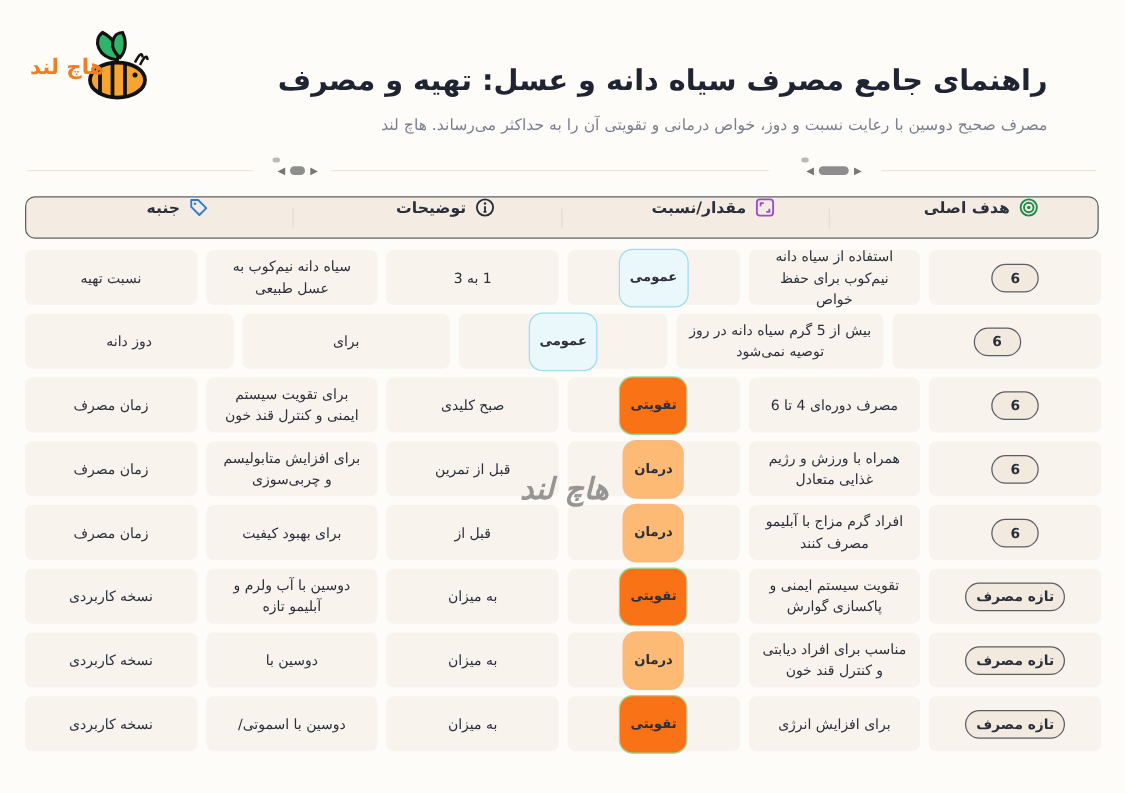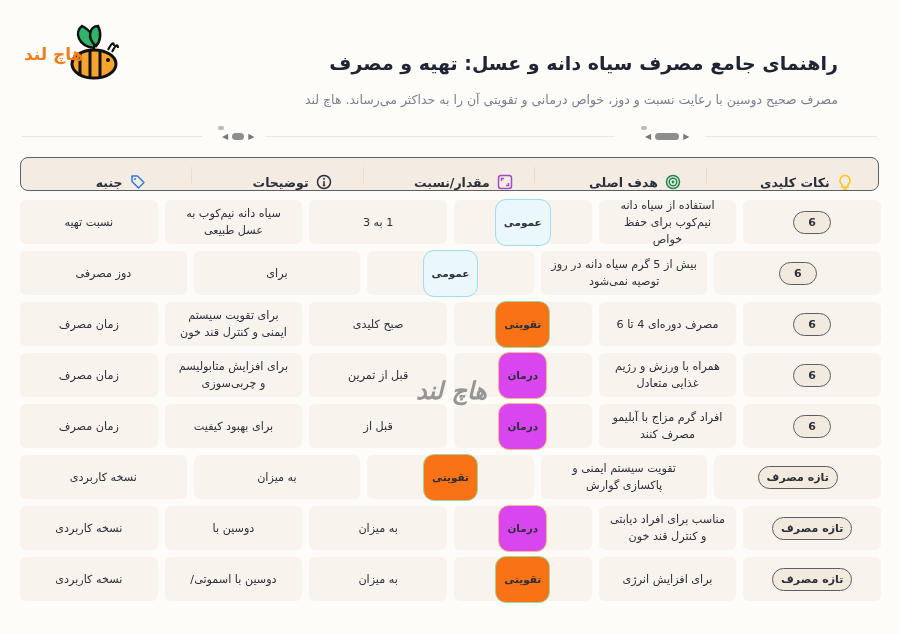--- a/index.html
+++ b/index.html
@@ -5,54 +5,54 @@
   html, body { margin:0; padding:0; }
   body {
     width:900px; height:634px; overflow:hidden;
     background:#fdfcf9;
     font-family:"DejaVu Sans", sans-serif;
     color:#2b2f3a;
     position:relative;
   }
   .logo { position:absolute; left:24px; top:24px; width:96px; height:56px; }
   .logo-text { position:absolute; left:24px; top:44px; font-weight:bold; font-size:17px; color:#f07f1f; direction:rtl; }
-  .title { position:absolute; right:62px; top:52px; font-size:19px; font-weight:bold; color:#1f2433; direction:rtl; white-space:nowrap; }
+  .title { position:absolute; right:62px; top:52px; font-size:23px; font-weight:bold; color:#1f2433; direction:rtl; white-space:nowrap; }
   .subtitle { position:absolute; right:62px; top:92px; font-size:12.5px; color:#7a7f8c; direction:rtl; white-space:nowrap; }
 
   .divider-line { position:absolute; height:1px; background:#efe6da; top:136px; }
   .scroll-ctl { position:absolute; top:129px; height:14px; display:flex; align-items:center; gap:4px; }
   .scroll-ctl .arr { font-size:8px; color:#777; }
   .scroll-ctl .thumb { background:#8e8e8e; border-radius:6px; height:7px; }
   .scroll-ctl .dot { position:absolute; top:-3px; left:-4px; width:6px; height:4px; border-radius:3px; background:#bbb; }
 
   .header-row {
     position:absolute; left:20px; top:157px; width:859px; height:34px;
     background:#f4ece2; border:1px solid #5c5f66; border-radius:8px;
     display:flex; flex-direction:row-reverse; box-sizing:border-box;
   }
-  .hcell { flex:1; display:flex; align-items:flex-end; justify-content:center; gap:7px; direction:rtl; font-size:12.5px; font-weight:bold; color:#2b2f3a; position:relative;margin-left:28px; }
+  .hcell { flex:1; display:flex; align-items:flex-start; justify-content:center; gap:7px; direction:rtl; font-size:12.5px; font-weight:bold; color:#2b2f3a; position:relative;margin-left:28px; }
   .hcell + .hcell::after { content:""; position:absolute; right:0; top:9px; height:16px; width:1px; background:#e6dccf; }
   .hicon { width:16px; height:16px; display:inline-block; }
 
   .grid { position:absolute; left:20px; top:200px; width:861px; }
   .row { display:flex; flex-direction:row-reverse; gap:7px; margin-bottom:7px; height:44px; }
   .cell {
     flex:1; background:#f8f3ec; border-radius:6px;
     display:flex; align-items:center; justify-content:center; text-align:center;
     direction:rtl; font-size:11.2px; line-height:17px; color:#2b2f3a; padding:0 10px;
   }
   .pill-dur {
     border:1.3px solid #5b5e66; background:#f3eadf; border-radius:12px;
     padding:2px 0; width:36px; font-weight:bold; font-size:11px; text-align:center;
   }
   .pill-dur.wide { width:78px; }
   .pill-tag { border-radius:11px; padding:14px 8px; font-size:10.5px; font-weight:bold; }
   .tag-general { background:#eaf7fb; border:1.3px solid #9fdcee; }
   .tag-tonic   { background:#f97316; border:1.3px solid #9ed89a; }
-  .tag-treat   { background:#d946ef; border:1.3px solid #f6b983; }
+  .tag-treat   { background:#fdba74; border:1.3px solid #f6b983; }
 
   .watermark {
     position:absolute; left:416px; top:377px; font-size:24px; font-weight:bold;
     color:#8b8b8b; font-style:italic; direction:rtl; opacity:0.9;
   }
 </style>
 </head>
 <body>
 
 <div class="logo">
@@ -84,27 +84,20 @@
   <span class="dot"></span>
   <span class="arr">◀</span>
   <span class="thumb" style="width:24px;"></span>
   <span class="arr">▶</span>
 </div>
 <div class="divider-line" style="left:705px;width:172px;"></div>
 
 <div class="header-row">
   <div class="hcell">
     <svg class="hicon" viewBox="0 0 16 16">
-        <path d="M8 1.5a5 5 0 0 0-3 9v2.5h6v-2.5a5 5 0 0 0-3-9z" fill="none" stroke="#f5c518" stroke-width="1.5"></path>
-        <path d="M6 15h4" stroke="#f5c518" stroke-width="1.5"></path>
-      </svg>
-    <span>نکات کلیدی</span>
-  </div>
-  <div class="hcell">
-    <svg class="hicon" viewBox="0 0 16 16">
         <circle cx="8" cy="8" r="6.5" fill="none" stroke="#1f8a4c" stroke-width="1.5"></circle>
         <circle cx="8" cy="8" r="3.8" fill="none" stroke="#1f8a4c" stroke-width="1.5"></circle>
         <circle cx="8" cy="8" r="1.4" fill="#1f8a4c"></circle>
       </svg>
     <span>هدف اصلی</span>
   </div>
   <div class="hcell">
     <svg class="hicon" viewBox="0 0 16 16">
         <rect x="1.5" y="1.5" width="13" height="13" rx="2.5" fill="none" stroke="#9b4dca" stroke-width="1.5"></rect>
         <path d="M4.5 7V4.5H7M11.5 9v2.5H9" fill="none" stroke="#9b4dca" stroke-width="1.5"></path>
@@ -145,21 +138,21 @@
 
   <div class="row">
     <div class="cell">
         <span class="pill-dur">6</span>
       </div>
     <div class="cell">بیش از 5 گرم سیاه دانه در روز توصیه نمی‌شود</div>
     <div class="cell">
         <span class="pill-tag tag-general">عمومی</span>
       </div>
     <div class="cell">برای</div>
-    <div class="cell">دوز مصرفی</div>
+    <div class="cell">دوز دانه</div>
   </div>
 
   <div class="row">
     <div class="cell">
         <span class="pill-dur">6</span>
       </div>
     <div class="cell">مصرف دوره‌ای 4 تا 6</div>
     <div class="cell">
         <span class="pill-tag tag-tonic">تقویتی</span>
       </div>
@@ -196,20 +189,21 @@
 
   <div class="row">
     <div class="cell">
         <span class="pill-dur wide">تازه مصرف</span>
       </div>
     <div class="cell">تقویت سیستم ایمنی و پاکسازی گوارش</div>
     <div class="cell">
         <span class="pill-tag tag-tonic">تقویتی</span>
       </div>
     <div class="cell">به میزان</div>
+    <div class="cell">دوسین با آب ولرم و آبلیمو تازه</div>
     <div class="cell">نسخه کاربردی</div>
   </div>
 
   <div class="row">
     <div class="cell">
         <span class="pill-dur wide">تازه مصرف</span>
       </div>
     <div class="cell">مناسب برای افراد دیابتی و کنترل قند خون</div>
     <div class="cell">
         <span class="pill-tag tag-treat">درمان</span>

